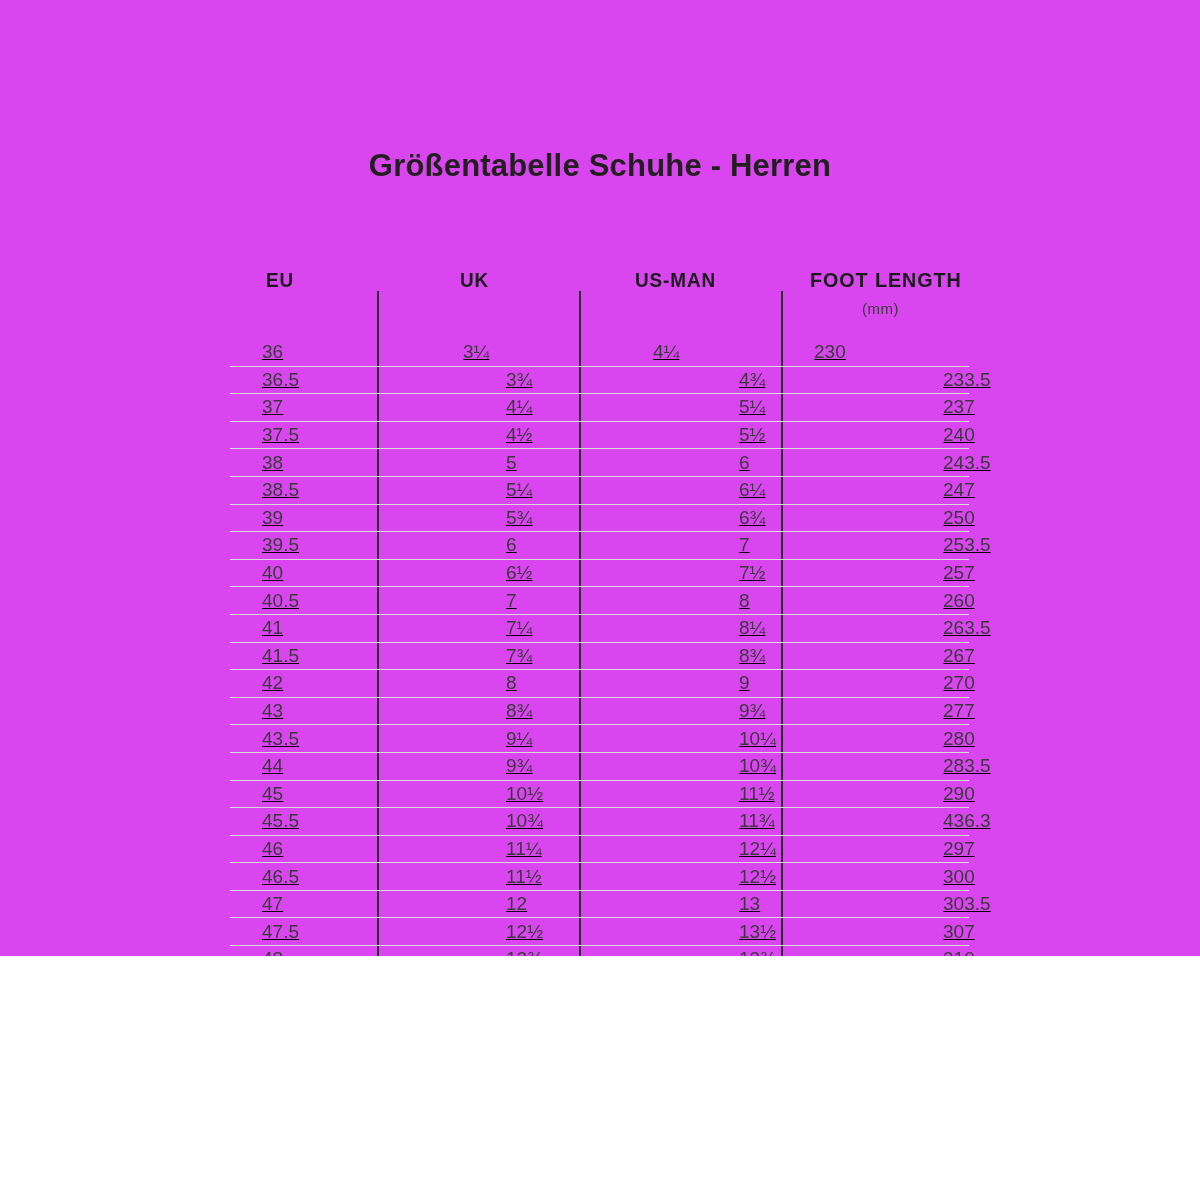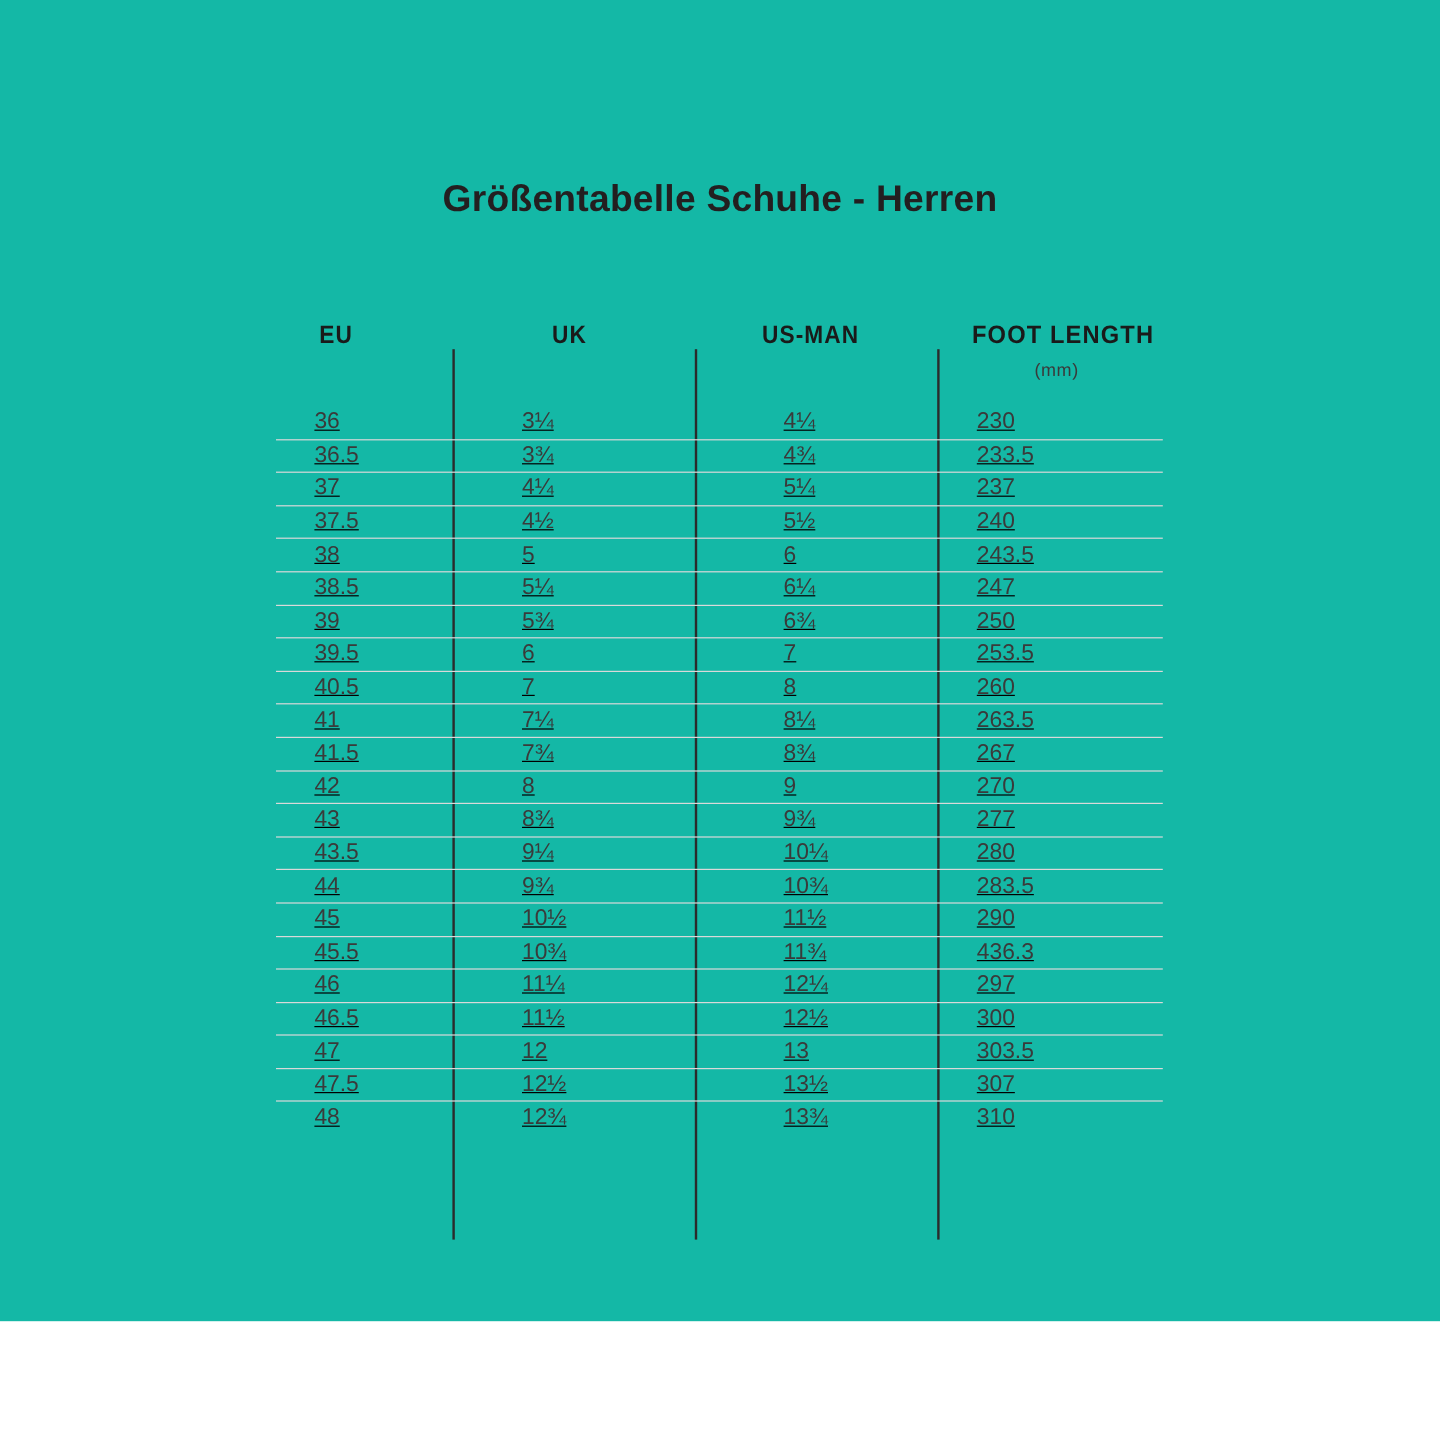--- a/index.html
+++ b/index.html
@@ -1,21 +1,21 @@
 <!DOCTYPE html>
 <html><head>
 <meta charset="utf-8">
 <style>
   html, body { margin: 0; padding: 0; }
   body {
     width: 1200px; height: 1200px;
     background: #ffffff;
     font-family: "Liberation Sans", sans-serif;
   }
-  .canvas { position: relative; width: 1200px; height: 1101px; overflow: hidden; background: #14b8a6; }
+  .canvas { position: relative; width: 1200px; height: 956px; overflow: hidden; background: #d946ef; }
 
   .title {
     position: absolute; top: 148px; left: 0; width: 1200px;
     text-align: center;
     font-size: 31px; font-weight: bold; color: #231f20;
     letter-spacing: 0.2px;
     white-space: nowrap;
   }
 
   .hdr {
@@ -46,27 +46,27 @@
     position: absolute; left: 230px; top: 338px; width: 739px;
   }
   .row {
     display: grid;
     grid-template-columns: 147px 203px 202px 187px;
     height: 27.6px;
     align-items: center;
     box-sizing: border-box;
     text-decoration: underline;
   }
-  .row + .row { border-top: 1.5px solid #d9d9d9; }
+  .row + .row { border-top: 1.5px solid #d9d9d9; gap: 43px; }
   .cell {
     font-size: 19px; color: #3a3a3a;
     white-space: nowrap;
   }
   .c0 { padding-left: 32px; }
-  .c1 { padding-left: 58px; }
+  .c1 { padding-left: 86px; }
   .c2 { padding-left: 73px; }
   .c3 { padding-left: 32px; }
 </style>
 </head>
 <body>
 
 <div class="canvas">
 
   <div class="title">Größentabelle Schuhe - Herren</div>
 
@@ -123,20 +123,26 @@
         <div class="cell c2">6¾</div>
         <div class="cell c3">250</div>
       </div>
       <div class="row">
         <div class="cell c0">39.5</div>
         <div class="cell c1">6</div>
         <div class="cell c2">7</div>
         <div class="cell c3">253.5</div>
       </div>
       <div class="row">
+        <div class="cell c0">40</div>
+        <div class="cell c1">6½</div>
+        <div class="cell c2">7½</div>
+        <div class="cell c3">257</div>
+      </div>
+      <div class="row">
         <div class="cell c0">40.5</div>
         <div class="cell c1">7</div>
         <div class="cell c2">8</div>
         <div class="cell c3">260</div>
       </div>
       <div class="row">
         <div class="cell c0">41</div>
         <div class="cell c1">7¼</div>
         <div class="cell c2">8¼</div>
         <div class="cell c3">263.5</div>

